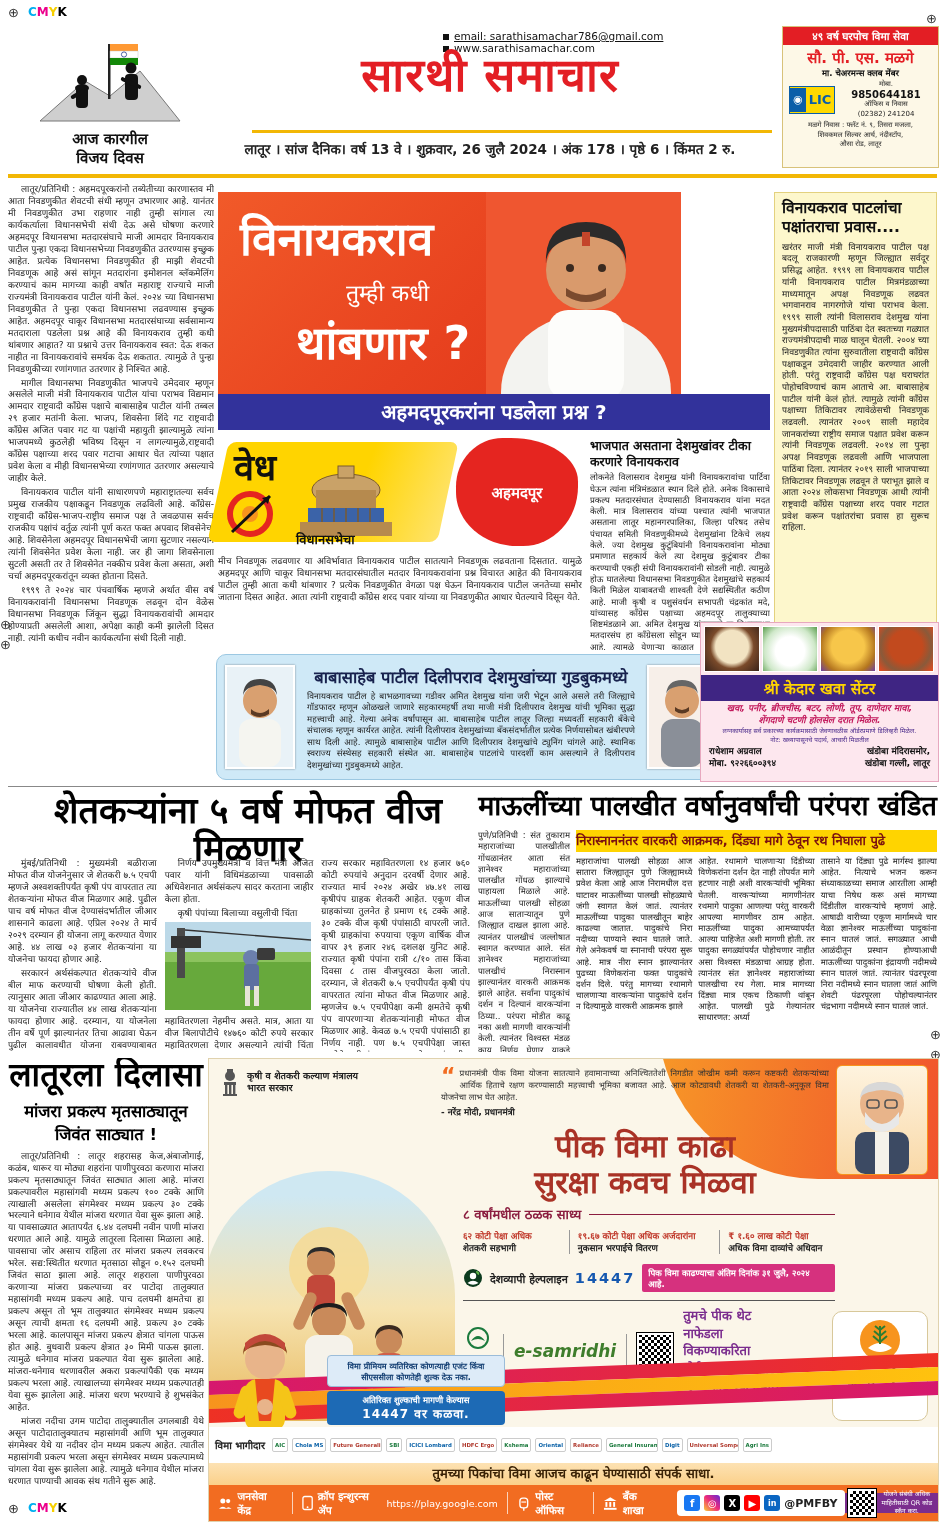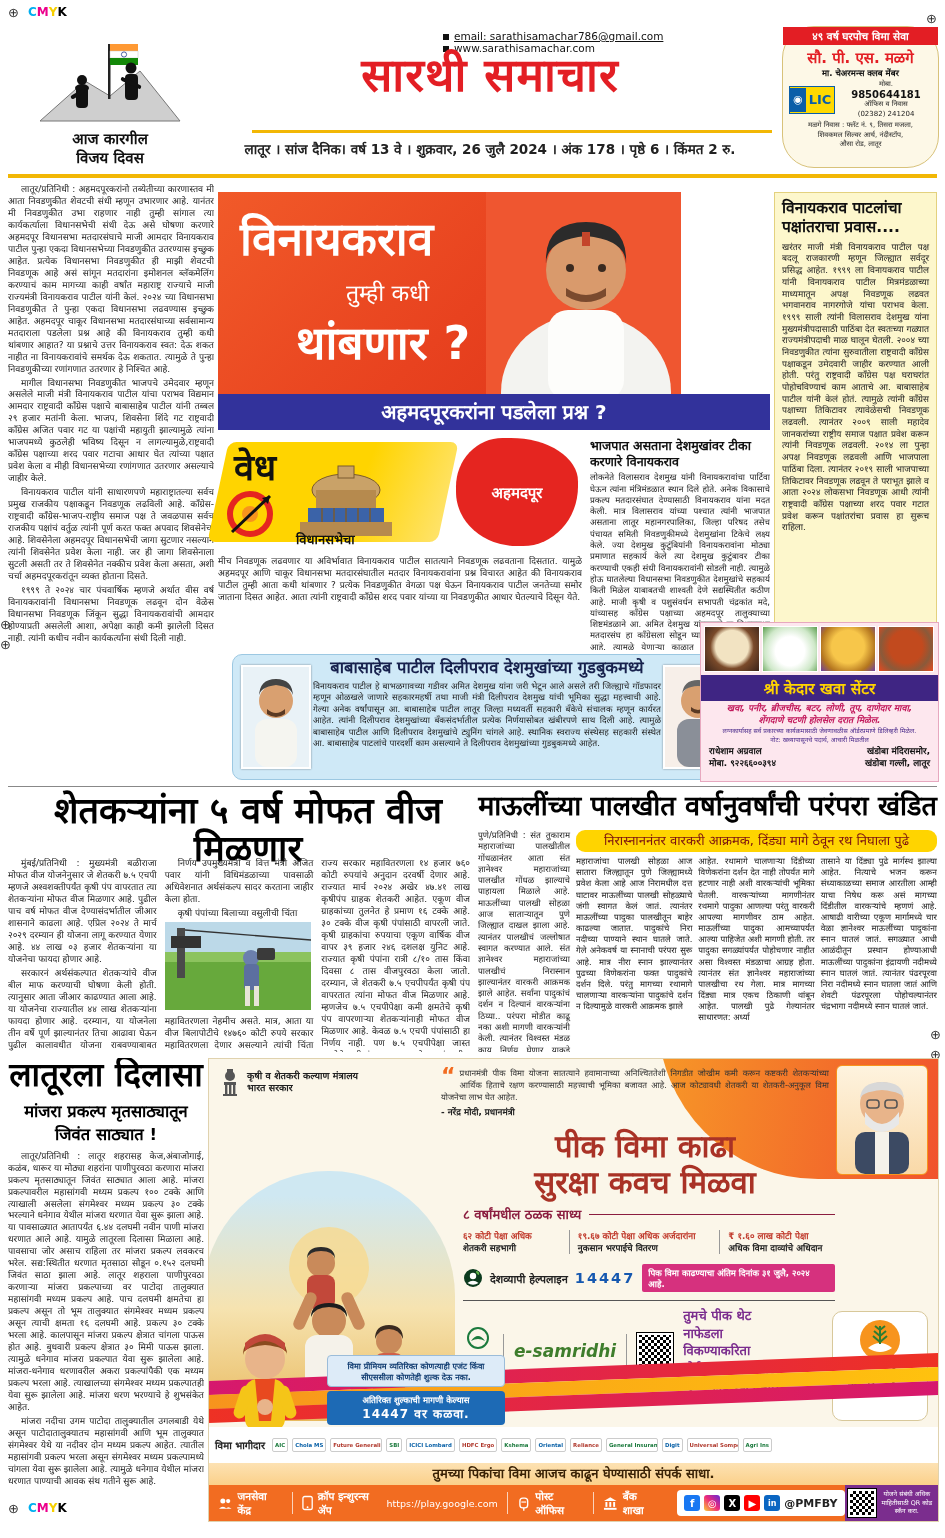--- a/index.html
+++ b/index.html
@@ -42,21 +42,21 @@
   .portrait{background:#fff;border:2px solid #fff;box-shadow:0 0 2px rgba(0,0,0,.4);}
   
   .kedar{background:#fde7ee;border:1px solid #e7a8bf;}
   .kedarband{background:#3f2583;color:#ffd400;font-weight:bold;font-size:15.5px;text-align:center;padding:2px 0;}
   .kedarred{color:#c2185b;font-weight:bold;font-style:italic;font-size:9px;text-align:center;line-height:1.3;}
   .kedartiny{color:#4a2a8a;font-size:6.3px;text-align:center;line-height:1.3;}
   .kedarcontact{font-size:8.8px;font-weight:bold;color:#111;line-height:1.35;}
   
   .headline-xl{font-weight:bold;color:#000;line-height:1.05;text-align:center;}
   .subhead{font-weight:bold;color:#000;text-align:center;}
-  .ysub{background:#ffd400;color:#7a1010;font-weight:normal;font-size:13px;text-align:center;line-height:22px;border-radius:9px;}
+  .ysub{background:#ffd400;color:#7a1010;font-weight:bold;font-size:13px;line-height:22px;}
   .colrow{display:flex;gap:8px;}
   .colrow>div{flex:1;}
   
   .pmfby{background:#fbf6e9;border:1px solid #e0d2ae;}
   .pm-red{color:#a93226;font-weight:bold;}
   .statnum{color:#c0392b;font-weight:bold;}
   .stat-t{color:#222;font-weight:bold;}
   .vline{width:1px;background:#999;}
   .deadline{background:#d6317e;color:#fff;font-size:8.5px;font-weight:bold;padding:3px 6px;border-radius:2px;}
   .notice1{background:#ddebf8;border:1px solid #9bbcd9;color:#143f73;font-size:8px;font-weight:bold;text-align:center;border-radius:4px;padding:4px;}
@@ -120,21 +120,21 @@
 
   <div class="abs" style="left:443px;top:30px;">
     <div class="email-line"><span class="bullet"></span><a class="u">email: sarathisamachar786@gmail.com</a></div>
     <div class="email-line"><span class="bullet"></span><a>www.sarathisamachar.com</a></div>
   </div>
 
   <div class="abs masthead" style="left:205px;top:52px;width:570px;text-align:center;">सारथी समाचार</div>
   <div class="abs goldline" style="left:252px;top:130px;width:520px;height:3px;"></div>
   <div class="abs dateline ctr" style="left:205px;top:140px;width:570px;">लातूर । सांज दैनिक। वर्ष 13 वे । शुक्रवार, 26 जुलै 2024 । अंक 178 । पृष्ठे 6 । किंमत 2 रु.</div>
 
-  <div class="abs licbox" style="left:782px;top:26px;width:155px;height:140px;border-radius:32px;">
+  <div class="abs licbox" style="left:782px;top:26px;width:155px;height:140px;">
     <div class="licband">४९ वर्ष घरपोच विमा सेवा</div>
     <div class="licname">सौ. पी. एस. मळगे</div>
     <div class="licsub">मा. चेअरमन्स क्लब मेंबर</div>
     <div style="display:flex;align-items:center;gap:5px;padding:2px 6px;">
       <div style="width:44px;height:26px;background:#ffd900;border:1px solid #0b5ea8;display:flex;align-items:center;">
         <div style="width:16px;height:24px;background:#0b5ea8;display:flex;align-items:center;justify-content:center;color:#fff;font-size:11px;">◉</div>
         <div class="b" style="color:#0b5ea8;font-size:13px;flex:1;text-align:center;">LIC</div>
       </div>
       <div style="text-align:center;flex:1;">
         <div class="lictiny">मोबा.</div>
@@ -210,21 +210,21 @@
         </div>
     </div>
     <div class="bt just abs clip" style="left:0;top:118px;width:364px;height:94px;font-size:9px;">मीच निवडणूक लढवणार या अविर्भावात विनायकराव पाटील सातत्याने निवडणूक लढवताना दिसतात. यामुळे अहमदपूर आणि चाकूर विधानसभा मतदारसंघातील मतदार विनायकरावांना प्रश्न विचारत आहेत की विनायकराव पाटील तुम्ही आता कधी थांबणार ? प्रत्येक निवडणुकीत वेगळा पक्ष घेऊन विनायकराव पाटील जनतेच्या समोर जाताना दिसत आहेत. आता त्यांनी राष्ट्रवादी काँग्रेस शरद पवार यांच्या या निवडणुकीत आधार घेतल्याचे दिसून येते.</div>
   </div>
 
   <div class="abs clip" style="left:590px;top:438px;width:180px;height:212px;">
     <div class="b" style="font-size:12.5px;line-height:1.25;margin-bottom:3px;">भाजपात असताना देशमुखांवर टीका करणारे विनायकराव</div>
     <div class="bt just" style="font-size:8.5px;">लोकनेते विलासराव देशमुख यांनी विनायकरावांचा पार्टिवा घेऊन त्यांना मंत्रिमंडळात स्थान दिले होते. अनेक विकासाचे प्रकल्प मतदारसंघात देण्यासाठी विनायकराव यांना मदत केली. मात्र विलासराव यांच्या पश्चात त्यांनी भाजपात असताना लातूर महानगरपालिका, जिल्हा परिषद तसेच पंचायत समिती निवडणुकीमध्ये देशमुखांना टिकेचे लक्ष्य केले. ज्या देशमुख कुटुंबियांनी विनायकरावांना मोठ्या प्रमाणात सहकार्य केले त्या देशमुख कुटुंबावर टीका करण्याची एकही संधी विनायकरावांनी सोडली नाही. त्यामुळे होऊ घातलेल्या विधानसभा निवडणुकीत देशमुखांचे सहकार्य किती मिळेल याबाबतची शाश्वती देणे सद्यस्थितीत कठीण आहे. माजी कृषी व पशुसंवर्धन सभापती चंद्रकांत मदे, यांच्यासह काँग्रेस पक्षाच्या अहमदपूर तालुक्याच्या शिष्टमंडळाने आ. अमित देशमुख यांच्याकडे हा विधानसभा मतदारसंघ हा काँग्रेसला सोडून घ्यावा अशी विनंती केली आहे. त्यामुळे येणाऱ्या काळात अहमदपूर विधानसभा मतदारसंघात राजकीय संघर्षाची ठिणगी विनायकराव पाटील आणि काँग्रेसच्या कार्यकर्त्यांत पडल्यास आश्चर्य वाटायला नको.</div>
   </div>
 
-  <div class="abs goodbook clip" style="left:232px;top:654px;width:510px;height:126px;padding:0;box-sizing:border-box;">
+  <div class="abs goodbook clip" style="left:216px;top:654px;width:510px;height:126px;padding:10px;box-sizing:border-box;">
     <svg class="abs portrait" style="left:8px;top:10px;" width="66" height="100" viewBox="0 0 66 100">
       <rect width="66" height="100" fill="#e9f2f7"></rect>
       <circle cx="33" cy="34" r="17" fill="#d9a070"></circle>
       <path d="M16 30 Q16 12 33 12 Q50 12 50 30 Q50 20 33 18 Q16 20 16 30Z" fill="#444"></path>
       <rect x="12" y="52" width="42" height="48" rx="12" fill="#f5f5f0"></rect>
       <path d="M24 42 Q33 50 42 42 L42 47 Q33 53 24 47Z" fill="#5a3a24"></path>
     </svg>
     <svg class="abs portrait" style="right:8px;top:10px;" width="66" height="100" viewBox="0 0 66 100">
       <rect width="66" height="100" fill="#f7efe9"></rect>
       <circle cx="33" cy="34" r="17" fill="#d9a070"></circle>
@@ -528,20 +528,20 @@
         <span>बँक शाखा</span>
       </div>
       <div style="background:#fff;height:26px;border-radius:4px;display:flex;align-items:center;gap:4px;padding:0 7px;margin-left:8px;">
         <span class="soc" style="background:#1877f2;">f</span>
         <span class="soc" style="background:linear-gradient(45deg,#f9ce34,#ee2a7b,#6228d7);">◎</span>
         <span class="soc" style="background:#000;">X</span>
         <span class="soc" style="background:#ff0000;">▶</span>
         <span class="soc" style="background:#0a66c2;font-size:8px;">in</span>
         <span class="b" style="color:#222;font-size:11px;">@PMFBY</span>
       </div>
-      <div class="purplebox" style="height:36px;width:96px;margin-left:auto;display:flex;align-items:center;gap:3px;padding:0 3px;box-sizing:border-box;">
+      <div class="purplebox" style="height:20px;width:96px;margin-left:auto;display:flex;align-items:center;gap:3px;padding:0 3px;box-sizing:border-box;">
         <div class="qr" style="width:24px;height:24px;flex:none;"></div>
         <div>योजने संबंधी अधिक माहितीसाठी QR कोड स्कॅन करा.</div>
       </div>
     </div>
   </div>
 
 </div>
 
 </body></html>

